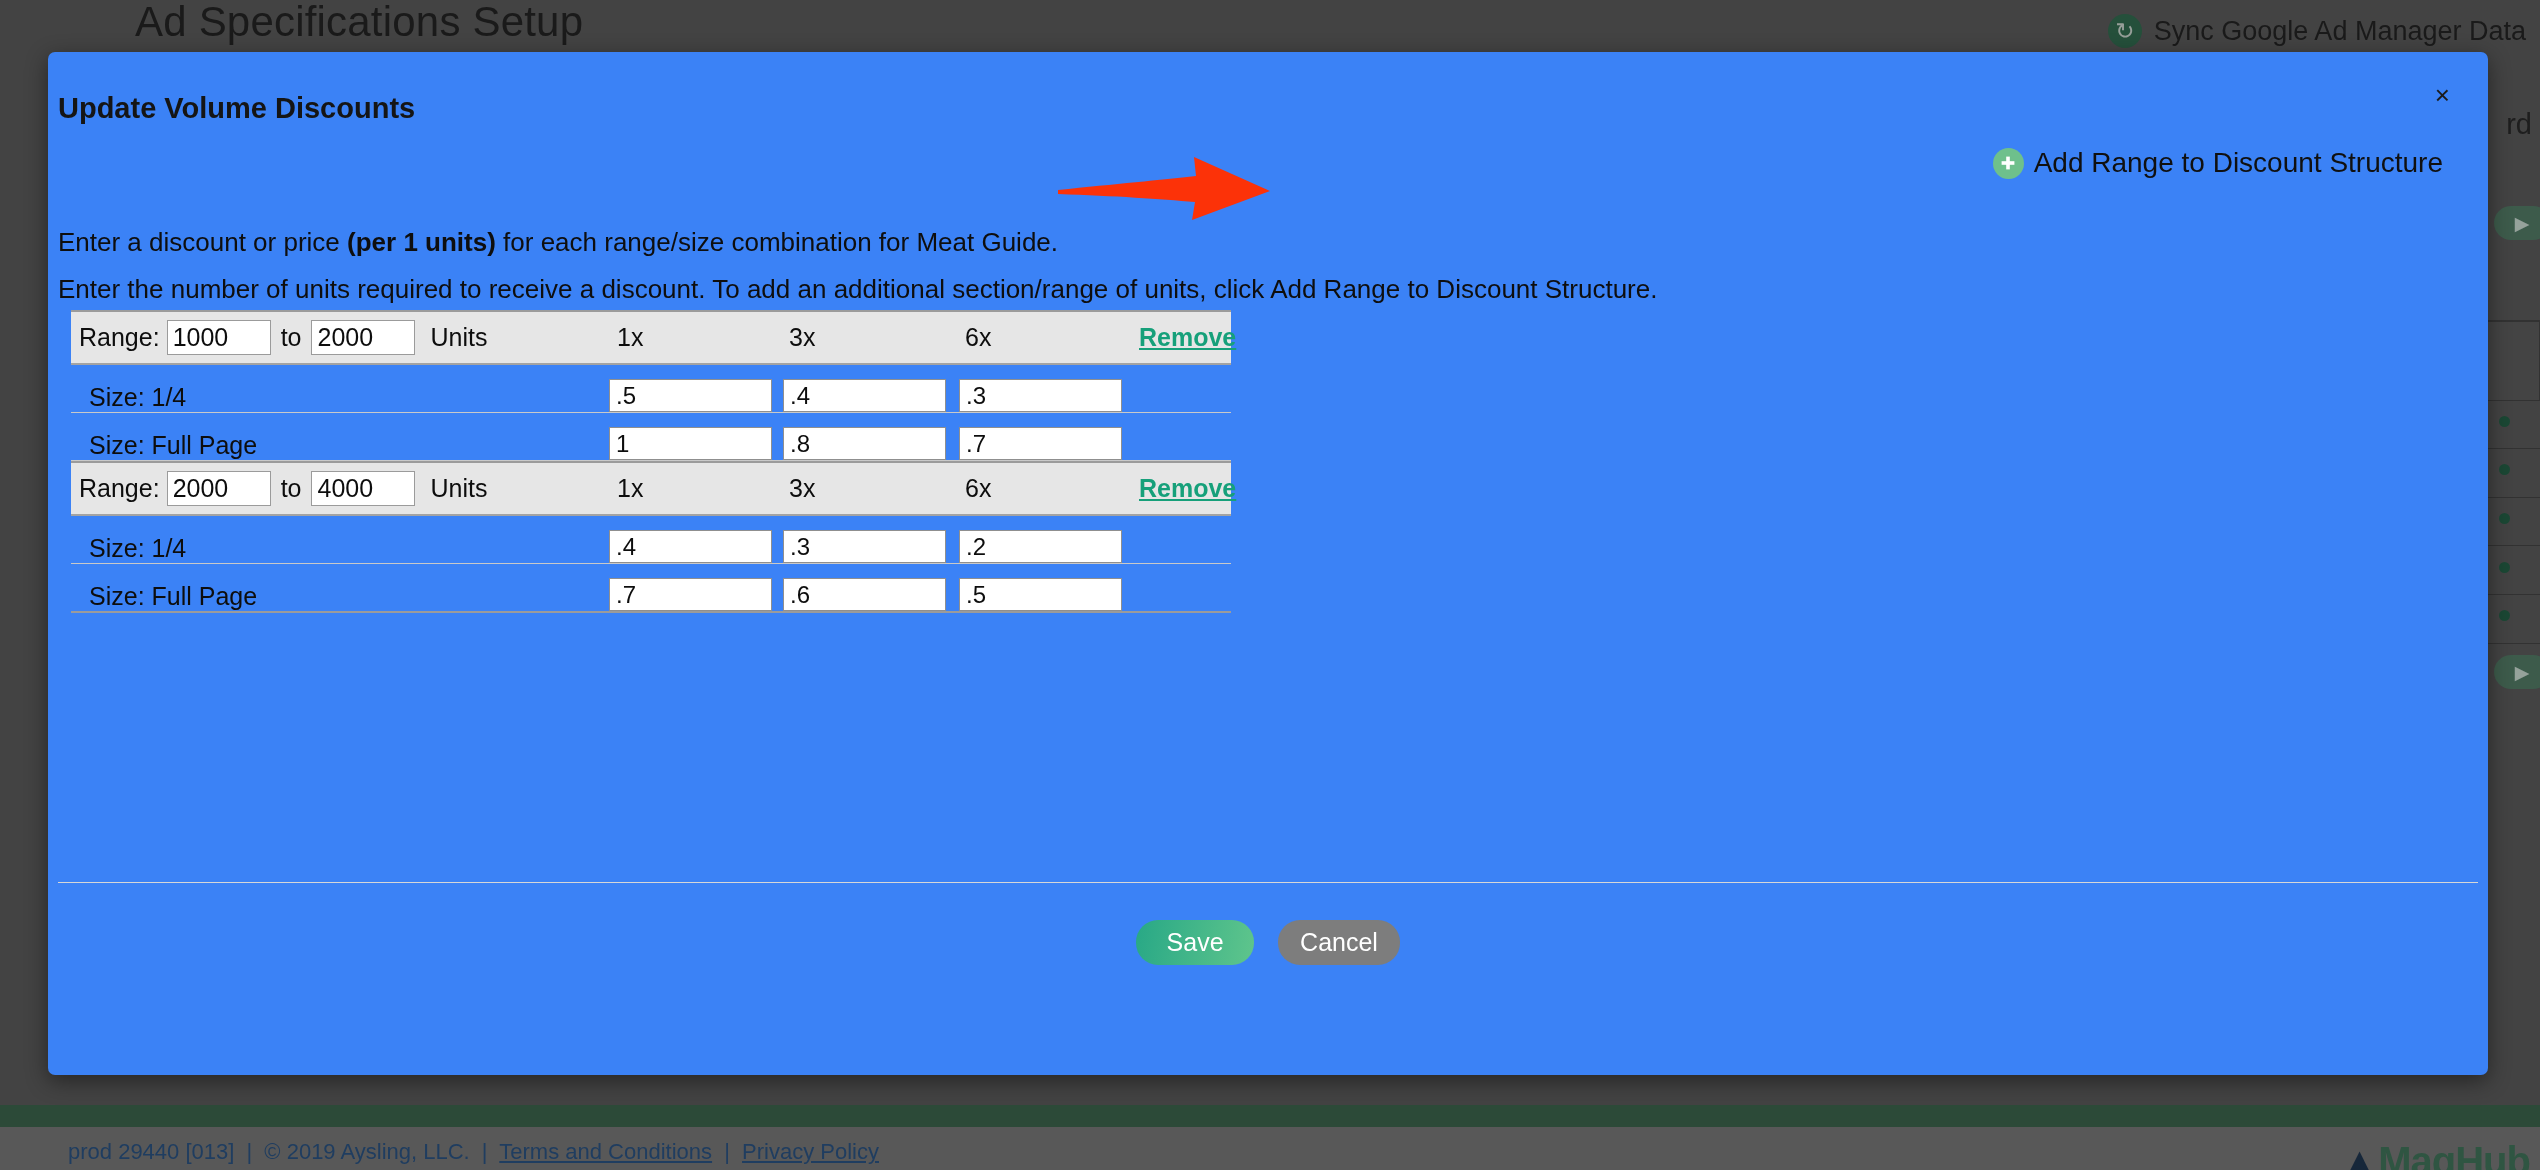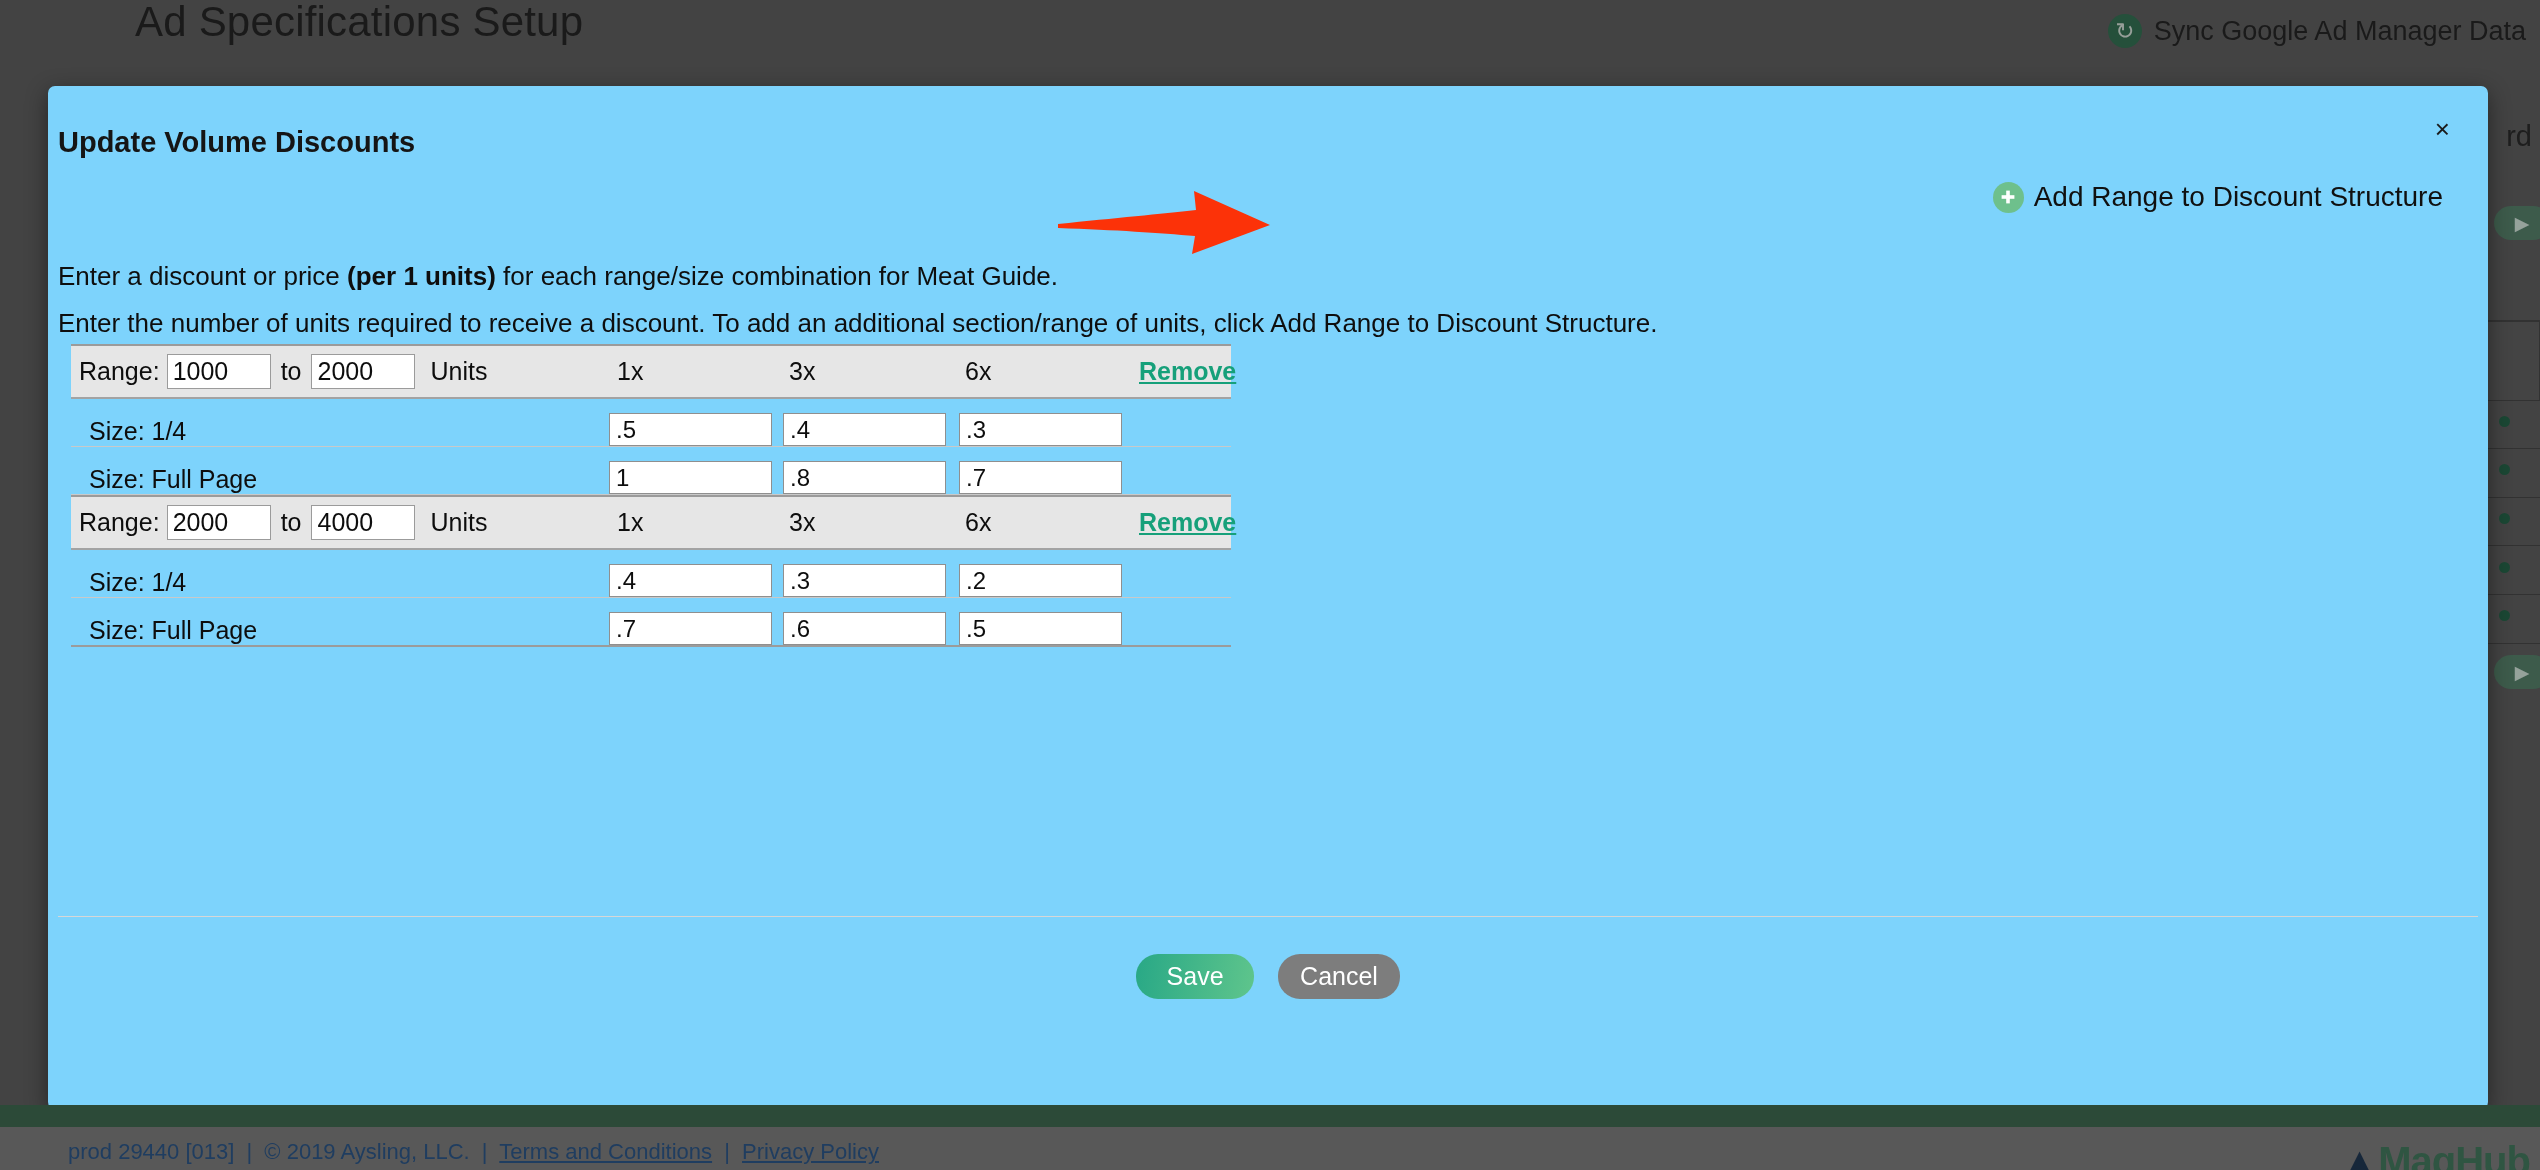--- a/index.html
+++ b/index.html
@@ -19,21 +19,21 @@
   #bg-sync{
     position:absolute;right:14px;top:14px;display:flex;align-items:center;gap:12px;
     font-size:27px;color:#1d1d1d;white-space:nowrap;
   }
   .sync-glyph{
     width:34px;height:34px;border-radius:50%;
     background:#2d6a4c;color:#cfdbd3;display:flex;align-items:center;
     justify-content:center;font-size:23px;line-height:1;
   }
   #bg-subtitle{
-    position:absolute;right:8px;top:120px;font-size:29px;color:#232323;white-space:nowrap;
+    position:absolute;right:8px;top:108px;font-size:29px;color:#232323;white-space:nowrap;
   }
   .bg-pill{
     position:absolute;right:-10px;width:56px;height:34px;border-radius:17px;
     background:#4f7a64;color:#cfe0d6;font-size:19px;display:flex;
     align-items:center;justify-content:center;
   }
   .bg-hline{position:absolute;right:0;height:1px;background:#3f3f3f;width:120px;}
   .bg-box{position:absolute;right:0;width:118px;height:78px;border:1px solid #3f3f3f;background:#5a5a5a;}
   .bg-dots{position:absolute;right:0;width:120px;height:22px;}
   .bg-dots i{position:absolute;top:6px;width:11px;height:11px;border-radius:50%;background:#1f5e43;}
@@ -54,23 +54,22 @@
     color:#2f5542;white-space:nowrap;letter-spacing:-1px;
   }
   #maghub-logo .mark{color:#16273a;}
 
   
   #scrim{position:absolute;inset:0;background:rgba(20,20,20,0.30);}
 
   
   #modal{
     position:absolute;left:48px;top:52px;width:2440px;height:1023px;
-    background:#7dd3fc;border-radius:7px;
+    background:#3b82f6;border-radius:7px;
     box-shadow:0 6px 22px rgba(0,0,0,.45);
-    margin-top:34px;
   }
   #modal-title{
     position:absolute;left:10px;top:40px;font-size:29px;font-weight:bold;color:#151515;
   }
   #close-x{
     position:absolute;right:32px;top:26px;font-size:26px;color:#1a1a1a;
     line-height:1;cursor:pointer;background:none;border:none;padding:4px 6px;
     font-family:"Liberation Sans", sans-serif;
   }
   #modal-body{position:absolute;left:10px;top:0;right:10px;bottom:0;padding:0 25px;}

